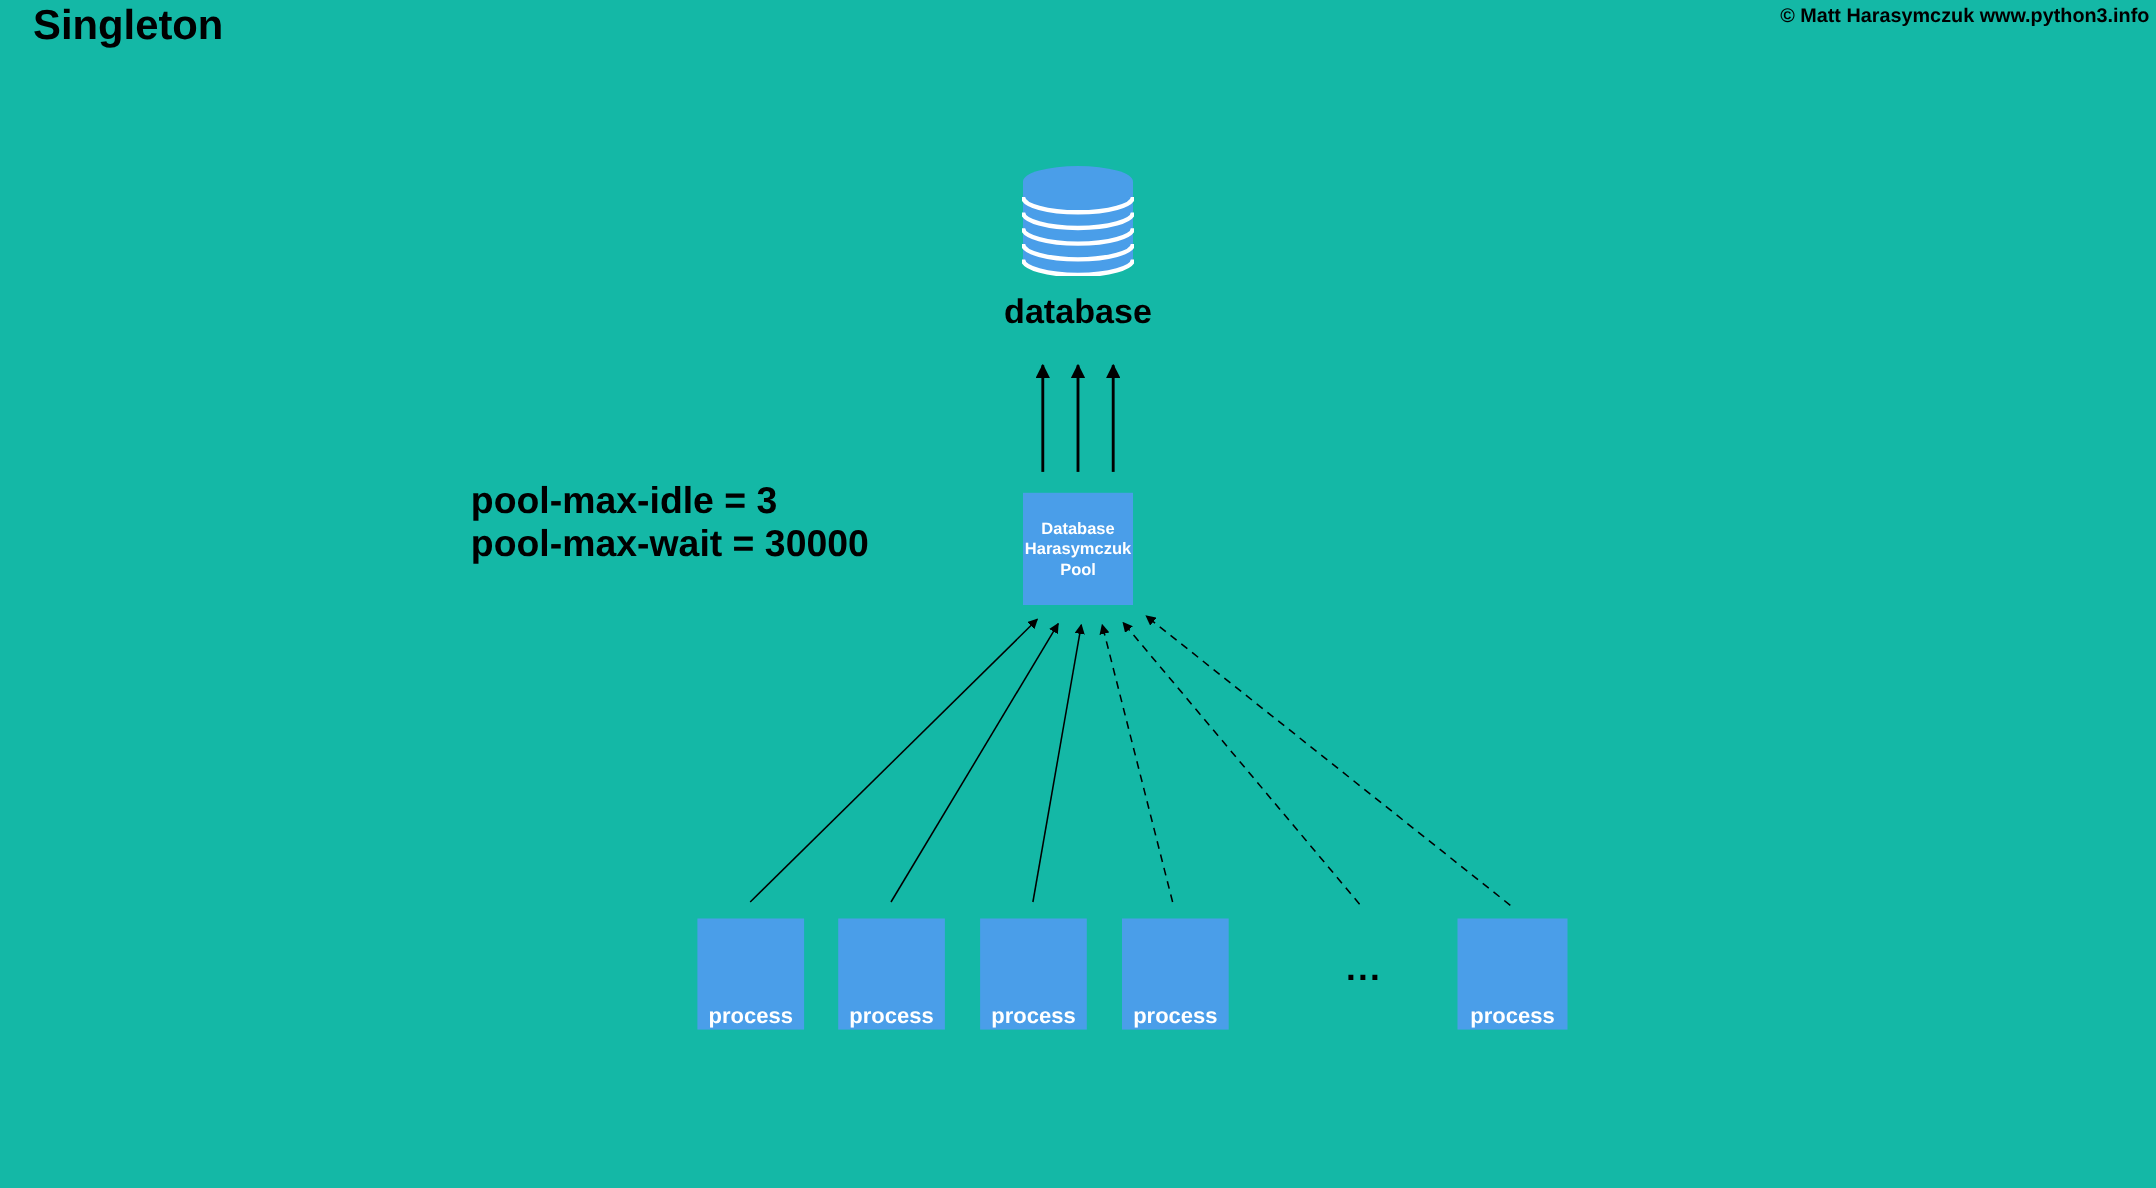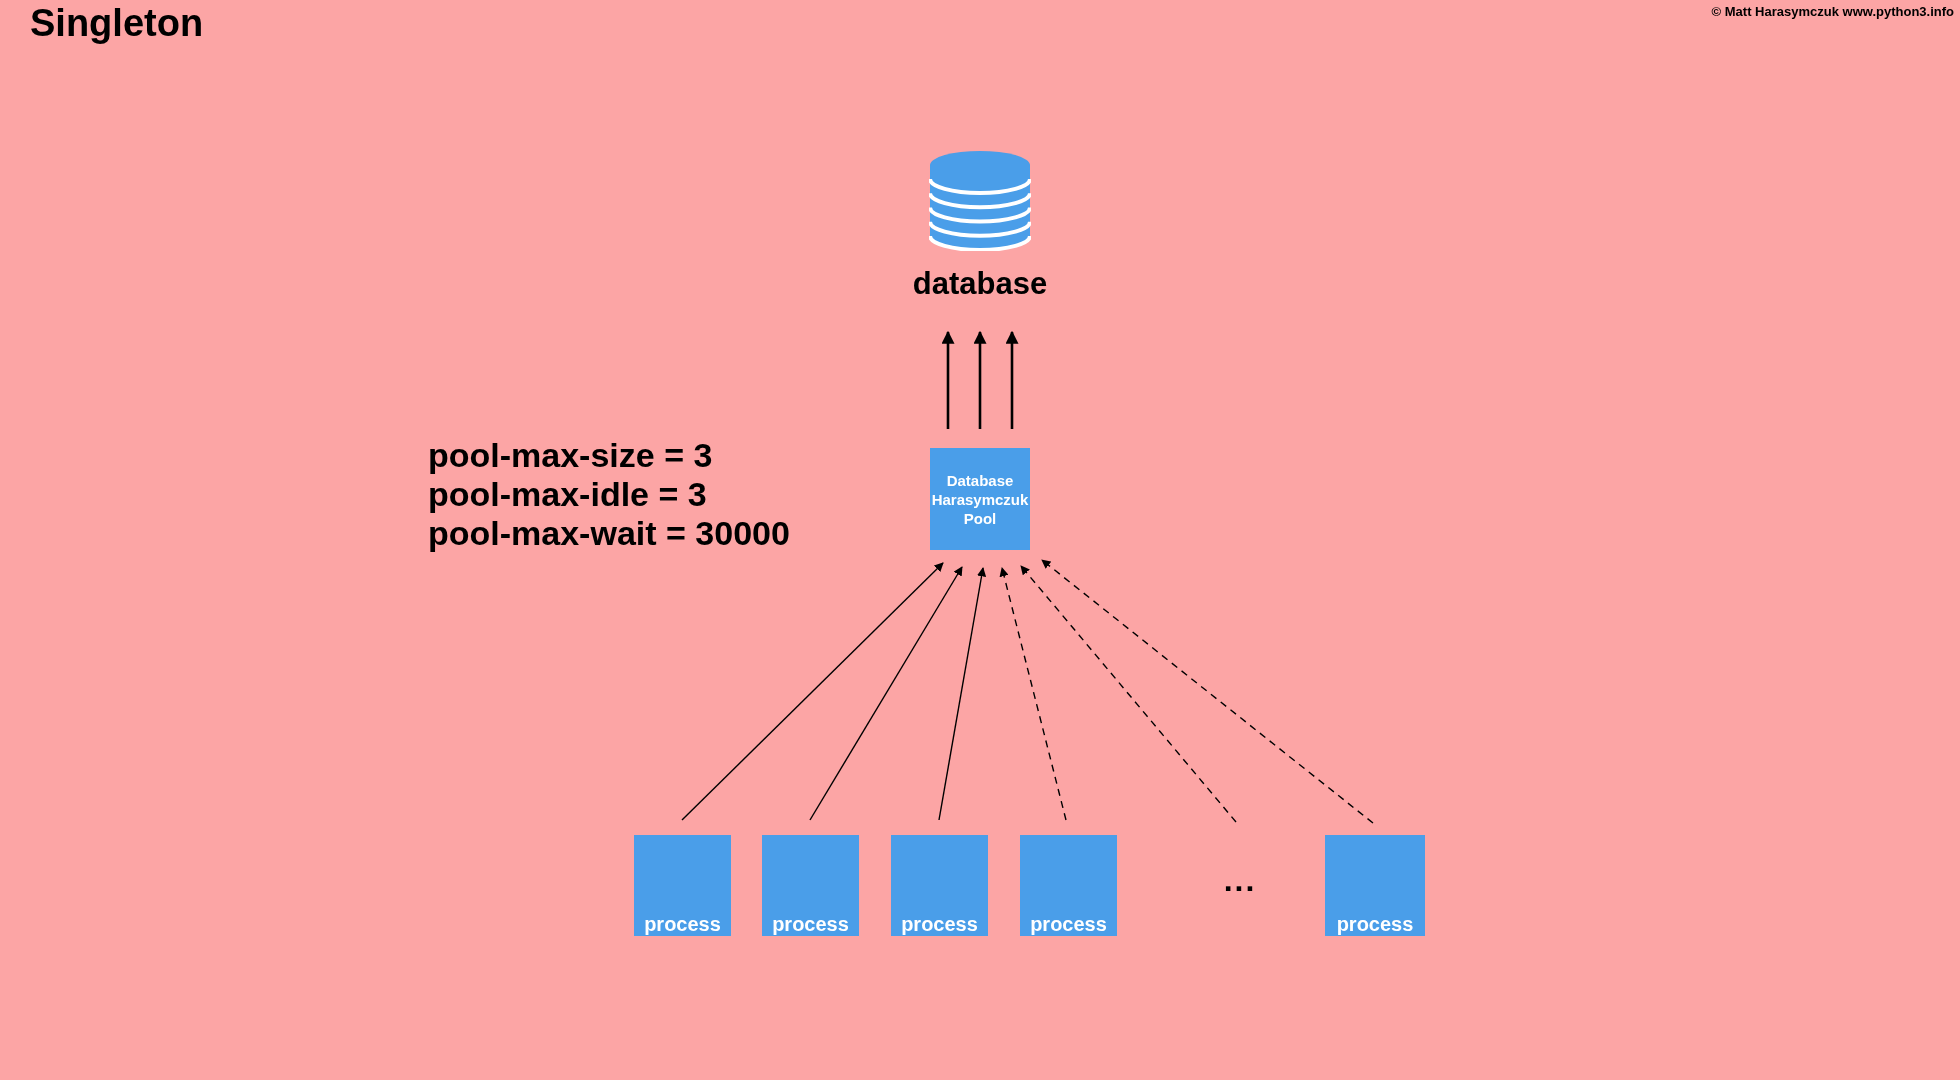--- a/index.html
+++ b/index.html
@@ -1,38 +1,38 @@
 <!DOCTYPE html>
 <html><head>
 <meta charset="utf-8">
 <style>
   html, body { margin: 0; padding: 0; background: #ffffff; }
   .stage {
     position: relative;
     width: 1960px;
     height: 1080px;
-    background: #fca5a5;
+    background: #14b8a6;
     font-family: "Liberation Sans", sans-serif;
     overflow: hidden;
   }
   .title {
     position: absolute;
     left: 30px;
     top: 2px;
     margin: 0;
     font-size: 38px;
     font-weight: bold;
     color: #000000;
     letter-spacing: 0px;
   }
   .copyright {
     position: absolute;
     top: 4px;
     right: 6px;
-    font-size: 13px;
+    font-size: 18px;
     font-weight: bold;
     color: #000000;
   }
   .arrows {
     position: absolute;
     left: 0; top: 0;
     width: 1960px;
     height: 1080px;
     pointer-events: none;
   }
@@ -157,21 +157,20 @@
   </div>
   <div class="db-label">database</div>
 
   <div class="pool-box">
     <div>Database</div>
     <div>Harasymczuk</div>
     <div>Pool</div>
   </div>
 
   <div class="params">
-    <div>pool-max-size = 3</div>
     <div>pool-max-idle = 3</div>
     <div>pool-max-wait = 30000</div>
   </div>
 
   <div class="process" style="left:634px">
     <span>process</span>
   </div>
   <div class="process" style="left:762px">
     <span>process</span>
   </div>

